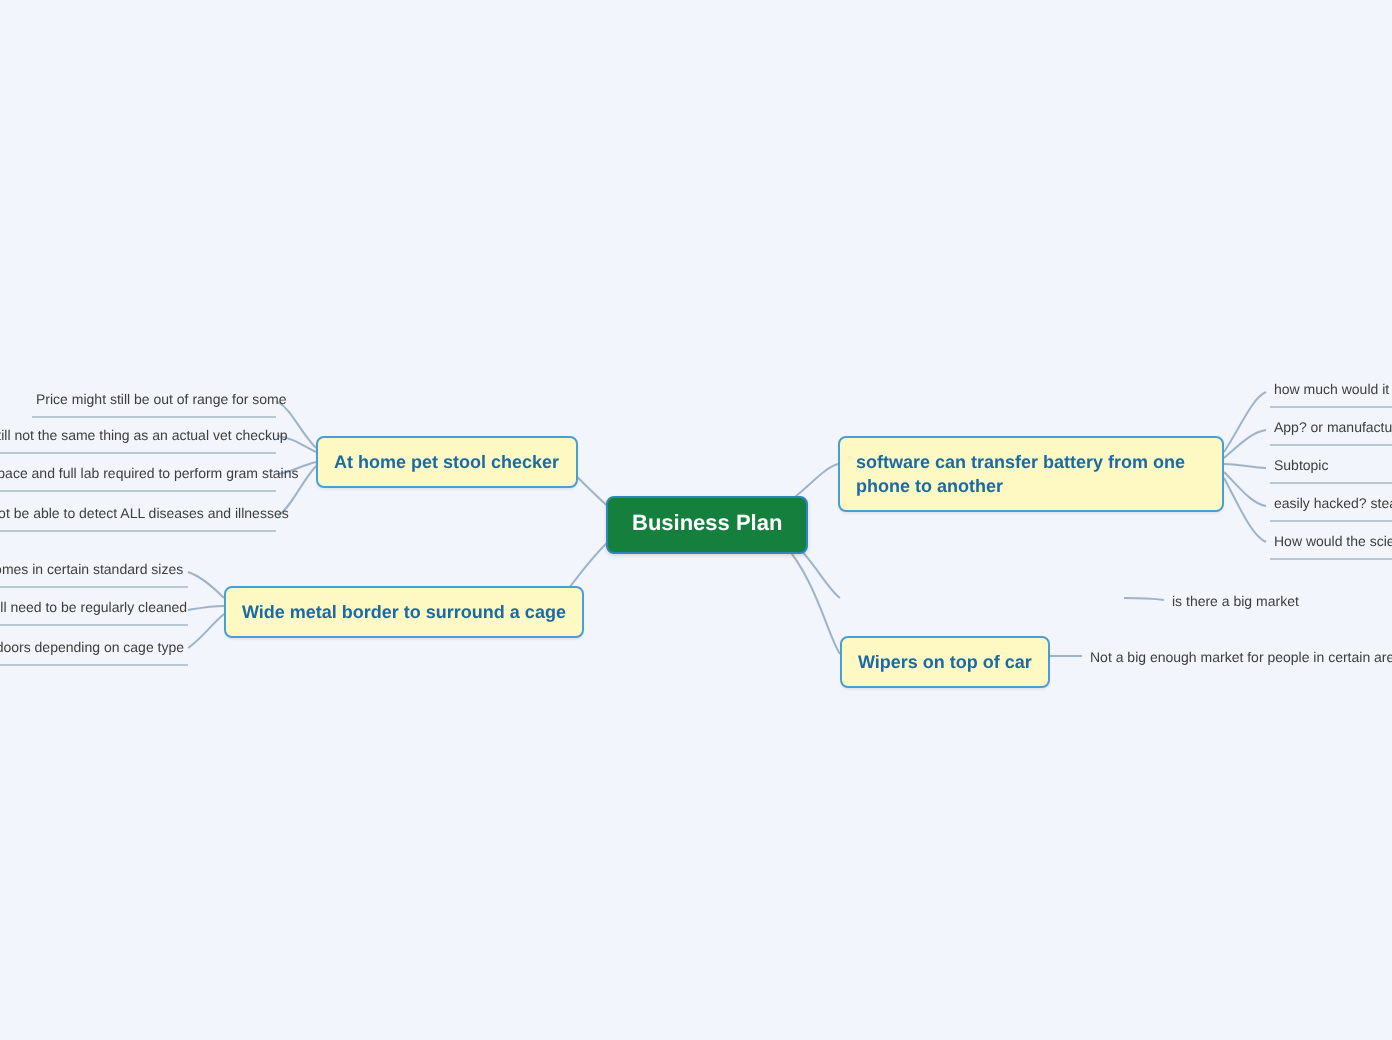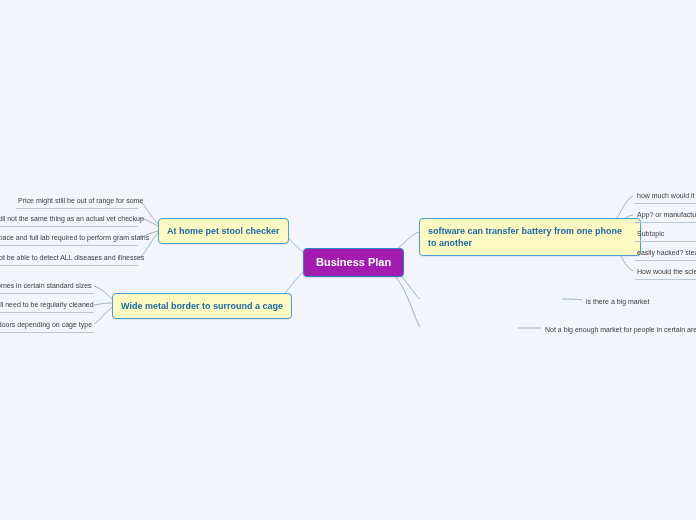--- a/index.html
+++ b/index.html
@@ -29,21 +29,21 @@
     height: 520px;
     pointer-events: none;
   }
   .node {
     position: absolute;
     box-sizing: border-box;
     white-space: nowrap;
   }
   
   .root {
-    background: #a21caf;
+    background: #15803d;
     color: #ffffff;
     border: 1px solid #2b86c2;
     border-radius: 4px;
     font-size: 11px;
     font-weight: bold;
     padding: 7px 12px 8px 12px;
     text-align: center;
     box-shadow: 0 1px 2px rgba(0,0,0,0.12);
   }
   
@@ -120,27 +120,28 @@
   <div class="node leaf" style="left:-8px; top:212px; width:146px;">Still not the same thing as an actual vet checkup</div>
   <div class="node leaf" style="left:-8px; top:231px; width:146px;">Space and full lab required to perform gram stains</div>
   <div class="node leaf" style="left:-8px; top:251px; width:146px;">Not be able to detect ALL diseases and illnesses</div>
 
   <div class="node main" style="left:112px; top:293px;">Wide metal border to surround a cage</div>
 
   <div class="node leaf" style="left:-10px; top:279px; width:104px;">Comes in certain standard sizes</div>
   <div class="node leaf" style="left:-10px; top:298px; width:104px;">Will need to be regularly cleaned</div>
   <div class="node leaf" style="left:-10px; top:318px; width:104px;">Indoors depending on cage type</div>
 
-  <div class="node main multiline" style="left:419px; top:218px; width:222px;">software can transfer battery from one phone to another</div>
+  <div class="node main multiline" style="left:419px; top:218px; width:193px;">software can transfer battery from one phone to another</div>
 
   <div class="node leaf" style="left:635px; top:189px; width:74px;">how much would it cost</div>
   <div class="node leaf" style="left:635px; top:208px; width:74px;">App? or manufacturer</div>
   <div class="node leaf" style="left:635px; top:227px; width:74px;">Subtopic</div>
   <div class="node leaf" style="left:635px; top:246px; width:74px;">easily hacked? steal battery</div>
   <div class="node leaf" style="left:635px; top:265px; width:74px;">How would the science work</div>
 
 
   <div class="node leaf plain" style="left:584px; top:295px; width:88px;">is there a big market</div>
 
+  <div class="node main" style="left:420px; top:318px;">Wipers on top of car</div>
 
   <div class="node leaf plain" style="left:543px; top:323px; width:160px;">Not a big enough market for people in certain areas/countries</div>
 
 </div>
 
 </body></html>

